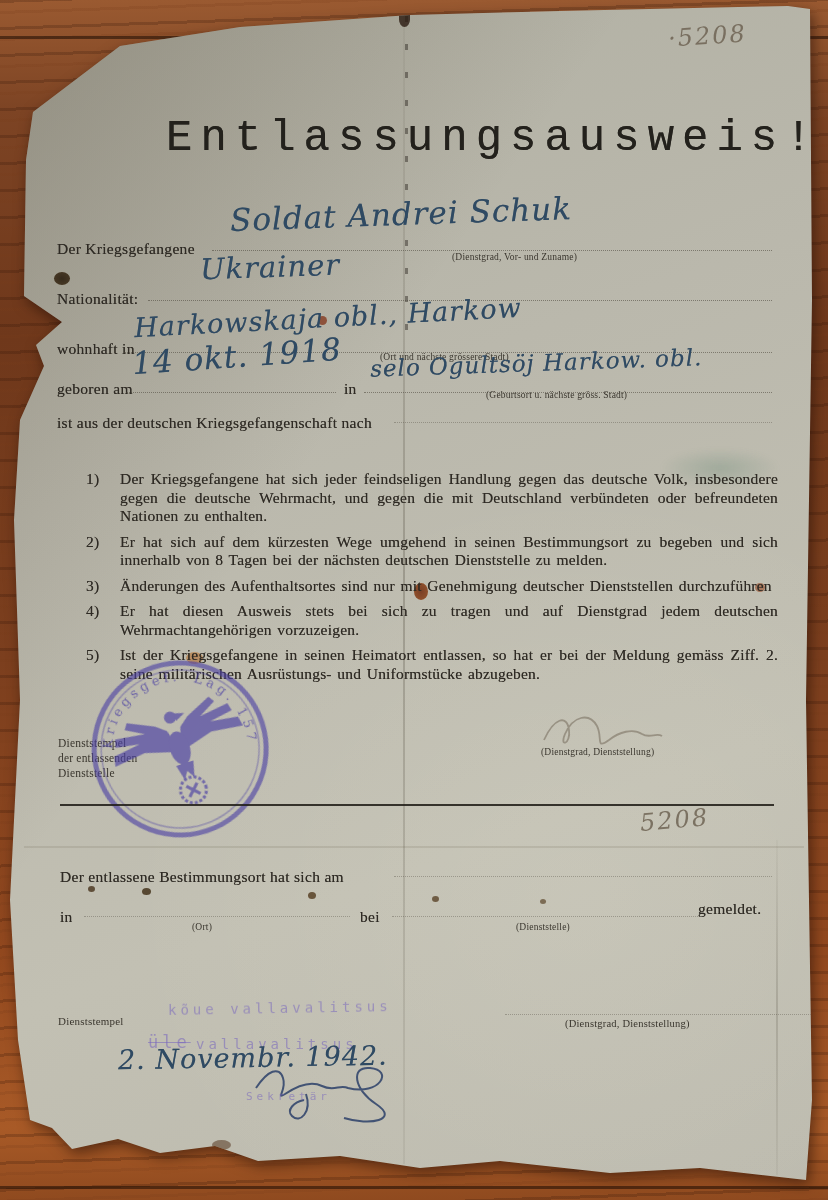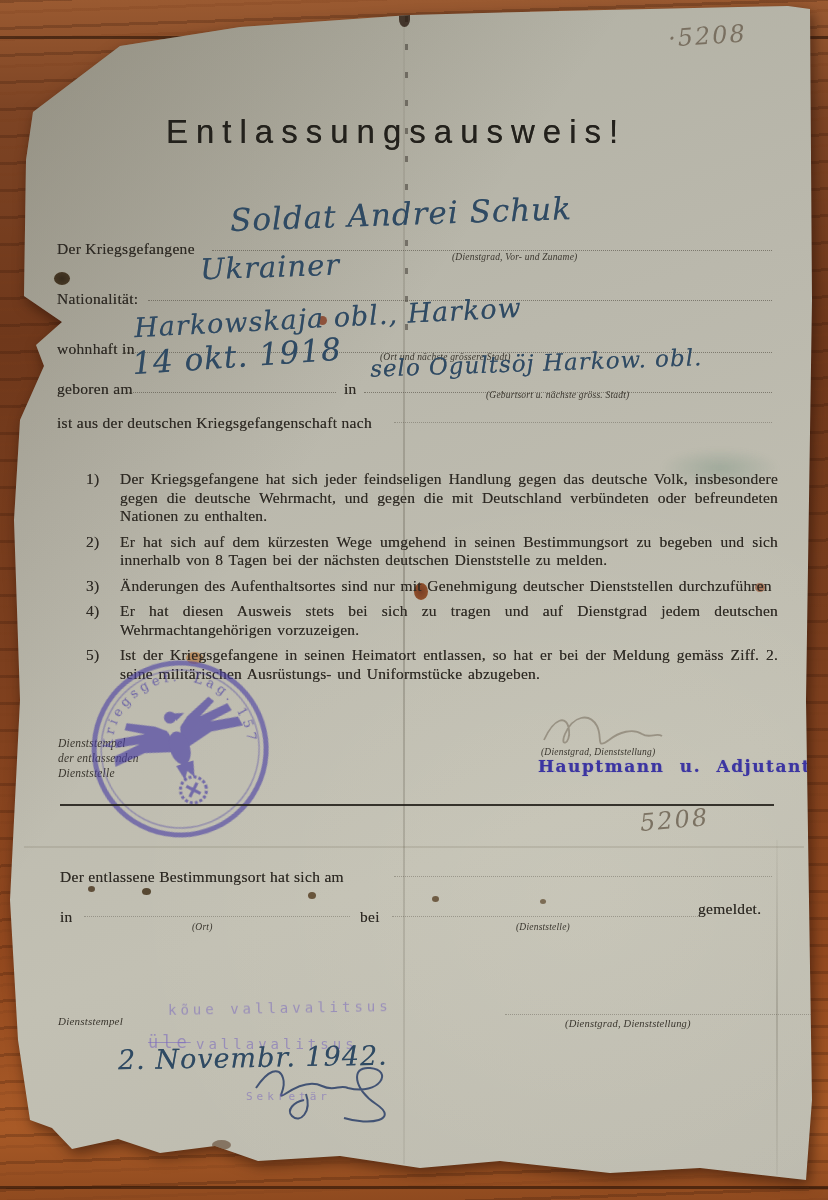--- a/index.html
+++ b/index.html
@@ -23,22 +23,22 @@
       20px 420px,44px 366px,36px 345px,62px 322px,24px 296px,26px 160px);
     background:
       radial-gradient(80% 50% at 70% 75%, rgba(255,252,235,.10), rgba(0,0,0,0) 70%),
       linear-gradient(125deg, rgba(70,60,45,.30), rgba(0,0,0,0) 38%),
       linear-gradient(160deg,#b0afa2 0%,#bab8ac 35%,#c2c0b3 68%,#bcbaae 100%);}
   .abs{position:absolute;}
   
   .print{font-family:"Liberation Serif",serif;color:#2e2a24;font-size:15.5px;
          letter-spacing:.3px;text-shadow:0 0 .5px rgba(45,40,32,.65);white-space:nowrap;}
   .small{font-family:"Liberation Serif",serif;color:#3a362e;font-size:9.5px;
-         letter-spacing:.2px;white-space:nowrap;font-style:italic;}
-  .title{font-family:Liberation Sans, sans-serif;color:#23211c;font-size:33px;
+         letter-spacing:.2px;white-space:nowrap;}
+  .title{font-family:Liberation Mono, monospace;color:#23211c;font-size:44px;
          letter-spacing:8px;white-space:nowrap;text-shadow:0 0 .6px rgba(35,33,28,.8);}
   .hw{font-family:"DejaVu Serif",serif;font-style:italic;color:#2f4a63;white-space:nowrap;
       text-shadow:0 0 .6px rgba(47,74,99,.55);letter-spacing:1px;}
   .pencil{font-family:"DejaVu Serif",serif;font-style:italic;color:#6f6454;opacity:.85;
       white-space:nowrap;letter-spacing:2px;}
   .dots{border-bottom:1.5px dotted rgba(75,70,58,.55);height:16px;}
   .fdots{border-bottom:1.5px dotted rgba(75,70,58,.35);height:14px;}
   .stamp-blue{font-family:"DejaVu Serif",serif;font-weight:bold;color:#3c35a2;
       white-space:nowrap;letter-spacing:1.5px;word-spacing:8px;filter:blur(.3px);
       text-shadow:0 0 1px rgba(60,53,162,.6);}
@@ -170,21 +170,20 @@
       </text>
       <text font-size="13" letter-spacing="4" fill="#4a3fa4" opacity=".85" font-family="DejaVu Serif, serif">
         <textPath href="#sealArc" startOffset="33%">Lag. 157</textPath>
       </text>
     </svg>
 
     <svg class="abs" style="left:538px;top:708px" width="130" height="48" viewBox="0 0 130 48">
       <path d="M6,32 C16,10 29,6 31,22 C33,36 21,40 27,26 C35,8 51,4 59,18 C65,30 57,42 71,32 C81,24 95,20 104,26 C112,31 118,24 124,28" fill="none" stroke="#8a8273" stroke-width="1.8" opacity=".75"></path>
     </svg>
     <div class="abs small" style="left:541px;top:747px">(Dienstgrad, Dienststellung)</div>
-    <div class="abs stamp-blue" style="left:538px;top:756px;font-size:17px">Hauptmann u. Adjutant</div>
 
     <div class="abs rule" style="left:60px;top:804px;width:714px;height:2px;opacity:.88"></div>
 
     <div class="abs print" style="left:60px;top:868px">Der entlassene Bestimmungsort hat sich am</div>
     <div class="abs fdots" style="left:394px;top:862px;width:378px"></div>
 
     <div class="abs print" style="left:60px;top:908px">in</div>
     <div class="abs fdots" style="left:84px;top:902px;width:266px"></div>
     <div class="abs small" style="left:192px;top:922px">(Ort)</div>
     <div class="abs print" style="left:360px;top:908px">bei</div>

